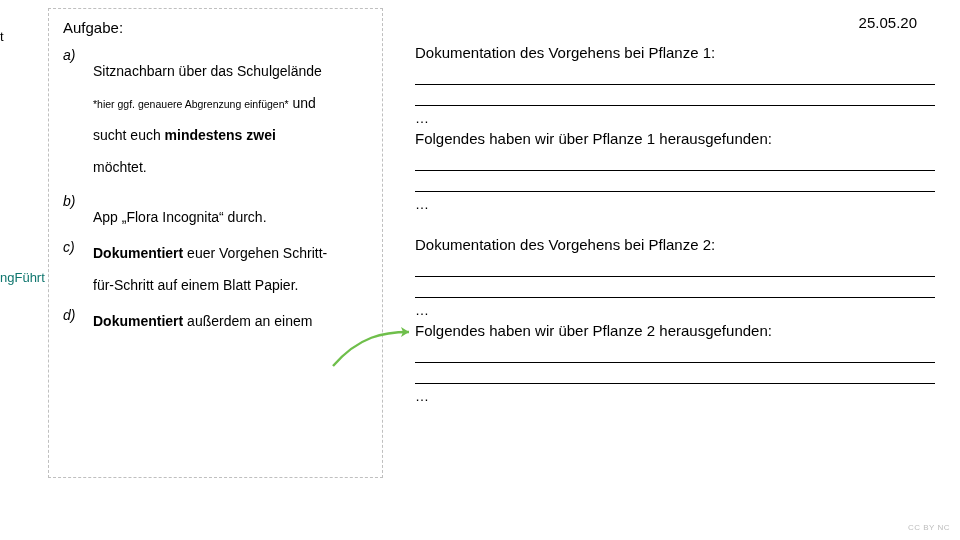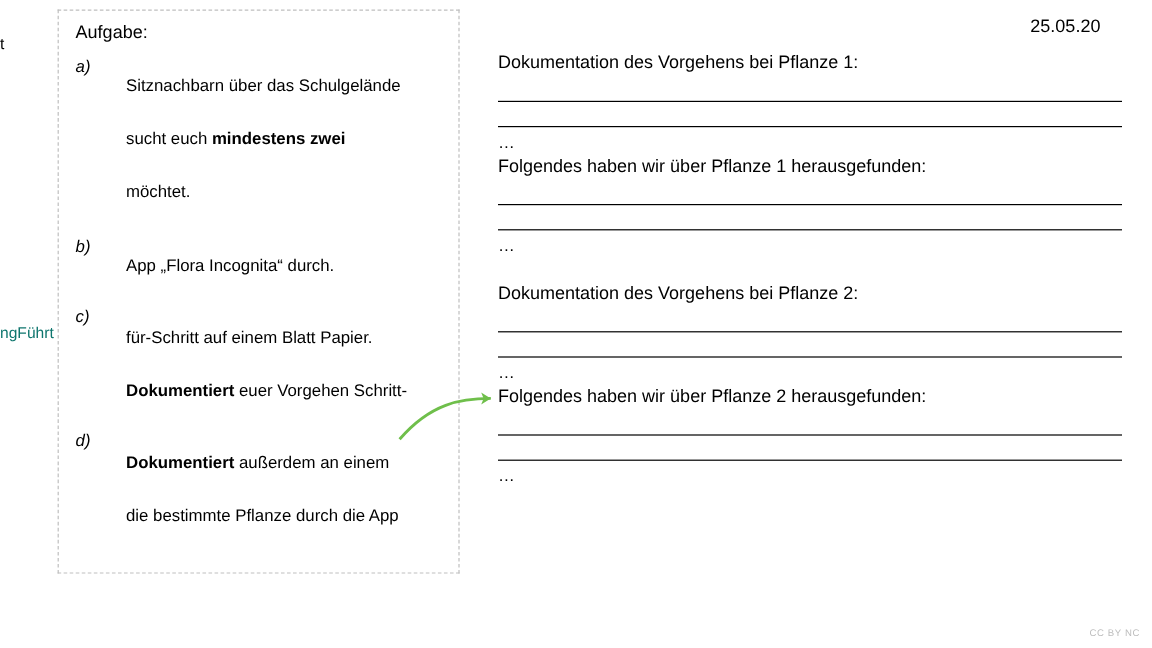--- a/index.html
+++ b/index.html
@@ -3,21 +3,21 @@
 <meta charset="utf-8">
 <style>
   html,body{margin:0;padding:0;width:960px;height:540px;font-family:"Segoe UI",Arial,sans-serif;background:#fff;color:#000;font-size:14px;line-height:1.45}
   .stage{position:relative;width:960px;height:540px}
   .left-box{position:absolute;left:48px;top:8px;width:335px;height:470px;border:1.5px dashed #bfbfbf;padding:8px 14px 8px 14px;box-sizing:border-box}
   .title{font-size:15px;margin:0 0 4px 0}
   .item{display:flex;flex-direction:row;align-items:flex-start;margin-bottom:0}
   .marker{width:26px;flex:0 0 26px;font-style:italic;font-size:14px;padding-top:2px}
   .body{flex:1 1 auto;font-size:14px}
   .body p{margin:0 0 0 0}
-  .body .para{margin:16px;line-height:2.0}
+  .body .para{margin:4px;line-height:2.0}
   .small{font-size:10.5px;color:#000}
   .right{position:absolute;left:415px;top:12px;width:520px}
   .r-title{text-decoration:underline;font-size:15px;display:inline-block}
   .date{position:absolute;right:18px;top:0;font-size:15px}
   .section{margin-top:20px;font-size:15px}
   .blank{border-bottom:1px solid #000;height:14px;margin-top:6px}
   .dots{margin-top:2px}
   .edge-t{position:absolute;left:0;top:28px;font-size:13px;color:#000}
   .edge-f{position:absolute;left:0;top:269px;font-size:13px;color:#0f766e}
   .license{position:absolute;right:10px;bottom:6px;font-size:8px;color:#bdbdbd;letter-spacing:.5px}
@@ -34,52 +34,54 @@
   <div class="edge-f">ngFührt</div>
 
   <div class="left-box">
     <p class="title">Aufgabe:</p>
 
     <div class="item">
       <div class="marker">a)</div>
       <div class="body">
         <p class="para" style="margin-top:14px">Sitznachbarn über das Schulgelände</p>
         <p class="para">
+          <span class="small">*hier ggf. genauere Abgrenzung einfügen*</span><span> und</span>
+        </p>
+        <p class="para">
           <span>sucht euch </span><b>mindestens   zwei</b>
         </p>
         <p class="para">möchtet.</p>
       </div>
     </div>
 
     <div class="item" style="margin-top:4px">
       <div class="marker">b)</div>
       <div class="body">
         <p class="para" style="margin-top:14px">
           <span>App „Flora Incognita“ durch.</span>
         </p>
       </div>
     </div>
 
     <div class="item">
       <div class="marker">c)</div>
       <div class="body">
-        <p class="para">für-Schritt auf einem Blatt Papier.</p>
         <p class="para">
           <b>Dokumentiert</b><span> euer Vorgehen Schritt-</span>
         </p>
+        <p class="para">für-Schritt auf einem Blatt Papier.</p>
       </div>
     </div>
 
     <div class="item">
       <div class="marker">d)</div>
       <div class="body">
         <p class="para">
           <b>Dokumentiert</b><span> außerdem an einem</span>
         </p>
-        <p class="para">die bestimmte Pflanze durch die App</p>
       </div>
     </div>
   </div>
 
   <svg class="arrow" viewBox="0 0 90 44">
     <path d="M4 40 C 30 10, 55 6, 80 6" fill="none" stroke="#6fbf4b" stroke-width="2.4"></path>
     <path d="M80 6 L72 1 L74 6 L72 11 Z" fill="#6fbf4b"></path>
   </svg>
 
   <div class="right">

